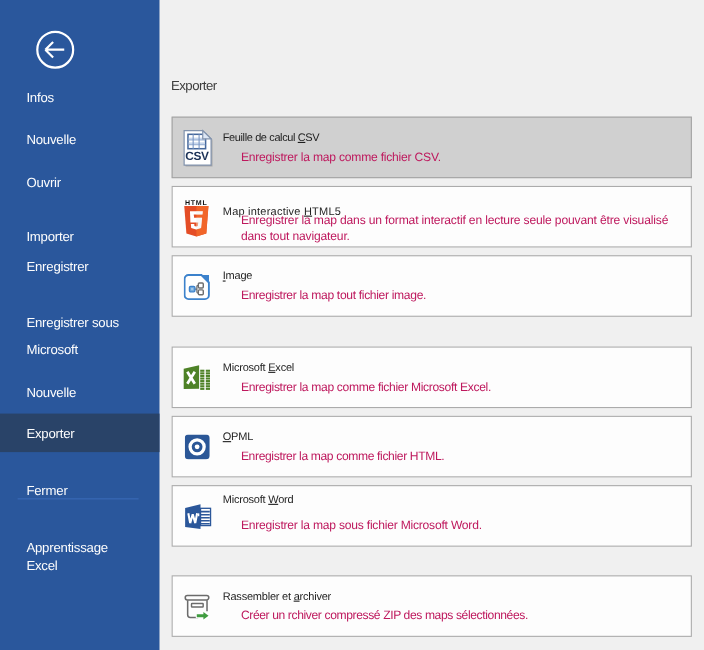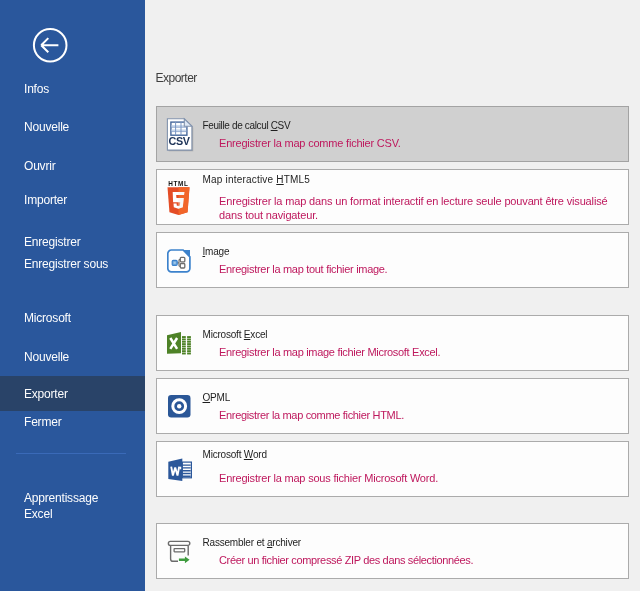--- a/index.html
+++ b/index.html
@@ -16,27 +16,27 @@
 </style></head>
 <body>
 <div class="sb"></div>
 <svg class="ic" style="left:32px;top:27px" width="37" height="37" viewBox="0 0 37 37">
   <circle cx="18.2" cy="18.2" r="16.3" fill="none" stroke="#fff" stroke-width="2"></circle>
   <path d="M9.2 18.2 H26.4 M9.2 18.2 L16.3 11.1 M9.2 18.2 L16.3 25.3" fill="none" stroke="#fff" stroke-width="2"></path>
 </svg>
 <div class="mi" style="top:70px">Infos</div>
 <div class="mi" style="top:108.3px">Nouvelle</div>
 <div class="mi" style="top:146.5px">Ouvrir</div>
-<div class="mi" style="top:181px">Importer</div>
+<div class="mi" style="top:196px">Importer</div>
 <div class="mi" style="top:222.9px">Enregistrer</div>
-<div class="mi" style="top:245px">Enregistrer sous</div>
+<div class="mi" style="top:274px">Enregistrer sous</div>
 <div class="mi" style="top:299.3px">Microsoft</div>
 <div class="mi" style="top:337.5px">Nouvelle</div>
 <div class="mi sel" style="top:376px;height:35px;line-height:36px">Exporter</div>
-<div class="mi" style="top:403px">Fermer</div>
+<div class="mi" style="top:427px">Fermer</div>
 <div class="sep"></div>
 <div class="mi" style="top:479px">Apprentissage</div>
 <div class="mi" style="top:494.8px">Excel</div>
 
 <div class="hdr">Exporter</div>
 
 <div class="box bsel" style="top:106px"></div>
 <div class="box" style="top:169px"></div>
 <div class="box" style="top:232px"></div>
 <div class="box" style="top:315px"></div>
@@ -62,21 +62,21 @@
 <div class="t" style="top:118.5px;letter-spacing:-0.35px">Feuille de calcul <u>C</u>SV</div>
 <div class="d" style="top:136px">Enregistrer la map comme fichier CSV.</div>
 
 <svg class="ic" style="left:167px;top:180px" width="24" height="36" viewBox="0 0 24 36">
   <text x="11.4" y="6.1" text-anchor="middle" font-family="Liberation Sans" font-size="6.4" font-weight="bold" fill="#111" letter-spacing="0.7">HTML</text>
   <path d="M0.5 7.2 H22.5 L20.55 32.2 L11.5 35 L2.45 32.2 Z" fill="#e44d26"></path>
   <path d="M11.5 7.2 H22.5 L20.55 32.2 L11.5 35 Z" fill="#f16529"></path>
   <path d="M5.7 12 h11.7 l-0.35 3.1 h-7.9 l0.3 2.9 h7.3 l-0.95 9.2 -4.5 1.5 -4.5-1.5 -0.3-3.6 h3.1 l0.15 1.9 1.55 0.5 1.6-0.5 0.3-3.3 h-7.1 Z" fill="#fff"></path>
   <path d="M11.4 12 h6 l-0.35 3.1 h-5.65 Z M11.4 18 h5.3 l-0.95 9.2 -4.35 1.45 Z" fill="#ebebeb" opacity="0.42"></path>
 </svg>
-<div class="t" style="top:173px;letter-spacing:0.2px">Map interactive <u>H</u>TML5</div>
+<div class="t" style="top:186px;letter-spacing:0.2px">Map interactive <u>H</u>TML5</div>
 <div class="d" style="top:193.5px;line-height:14.6px;letter-spacing:-0.15px">Enregistrer la map dans un format interactif en lecture seule pouvant être visualisé<br>dans tout navigateur.</div>
 
 <svg class="ic" style="left:167px;top:249px" width="24" height="24" viewBox="0 0 24 24">
   <path d="M0.8 4.6 a3.6,3.6 0 0 1 3.6,-3.6 H16.1 L22.9 7.8 V19.3 a3.6 3.6 0 0 1 -3.6 3.6 H4.4 a3.6 3.6 0 0 1 -3.6 -3.6 Z" fill="#fff" stroke="#3c82cc" stroke-width="1.7"></path>
   <path d="M15.9 0.9 L23 8 V0.9 Z" fill="#3c82cc"></path>
   <path d="M10.2 13.9 h1.8 M12 10.6 v6.6 M12 10.6 h1 M12 17.2 h1" stroke="#6e6e6e" stroke-width="1.1" fill="none"></path>
   <rect x="5.2" y="11.3" width="5" height="5" rx="1.1" fill="#6fa8dc" stroke="#3c82cc" stroke-width="1.2"></rect>
   <rect x="6.7" y="12.8" width="2" height="2" fill="#a5cae9"></rect>
   <rect x="13.3" y="8.3" width="4.5" height="4.5" rx="0.9" fill="#fff" stroke="#6e6e6e" stroke-width="1.3"></rect>
   <rect x="13.3" y="14.5" width="4.5" height="4.5" rx="0.9" fill="#fff" stroke="#6e6e6e" stroke-width="1.3"></rect>
@@ -100,21 +100,21 @@
       <rect x="21.1" y="14.5" width="3.8" height="1.9"></rect>
     <rect x="16" y="16.85" width="3.8" height="1.9"></rect>
       <rect x="21.1" y="16.85" width="3.8" height="1.9"></rect>
     <rect x="16" y="19.2" width="3.8" height="1.9"></rect>
       <rect x="21.1" y="19.2" width="3.8" height="1.9"></rect>
     <rect x="16" y="21.55" width="3.8" height="1.9"></rect>
       <rect x="21.1" y="21.55" width="3.8" height="1.9"></rect>
   </g>
 </svg>
 <div class="t" style="top:327.5px">Microsoft <u>E</u>xcel</div>
-<div class="d" style="top:345px;letter-spacing:-0.3px">Enregistrer la map image fichier Microsoft Excel.</div>
+<div class="d" style="top:345px;letter-spacing:-0.3px">Enregistrer la map comme fichier Microsoft Excel.</div>
 
 <svg class="ic" style="left:167.5px;top:395px" width="23" height="23" viewBox="0 0 23 23">
   <rect x="0" y="0" width="22.5" height="22.5" rx="3.2" fill="#2b5797"></rect>
   <circle cx="11.2" cy="11.2" r="6.4" fill="none" stroke="#fff" stroke-width="3"></circle>
   <circle cx="11.2" cy="11.2" r="2.2" fill="#fff"></circle>
 </svg>
 <div class="t" style="top:390.5px"><u>O</u>PML</div>
 <div class="d" style="top:408px;letter-spacing:-0.33px">Enregistrer la map comme fichier HTML.</div>
 
 <svg class="ic" style="left:167.5px;top:457.5px" width="25" height="24" viewBox="0 0 25 24">
@@ -130,13 +130,13 @@
 <div class="d" style="top:471px">Enregistrer la map sous fichier Microsoft Word.</div>
 
 <svg class="ic" style="left:166px;top:539px" width="28" height="28" viewBox="0 0 28 28">
   <rect x="2.4" y="2.4" width="21.4" height="4" rx="1.9" fill="none" stroke="#6b6b6b" stroke-width="1.4"></rect>
   <path d="M4.6 6.6 V19.9 a2.4 2.4 0 0 0 2.4 2.4 H14.2 M22.2 6.6 V16.6" fill="none" stroke="#6b6b6b" stroke-width="1.4"></path>
   <rect x="8.1" y="9.7" width="10.6" height="3.1" rx="0.5" fill="#fff" stroke="#6b6b6b" stroke-width="1.3"></rect>
   <path d="M12 20.5 h6.2 v-2.9 l6.2 4.2 -6.2 4.2 v-2.9 h-6.2 Z" fill="#fff"></path>
   <path d="M12.9 19.5 h6 v-2.1 l4.7 3.4 -4.7 3.4 v-2.1 h-6 Z" fill="#3f9c3f"></path>
 </svg>
 <div class="t" style="top:535.5px">Rassembler et <u>a</u>rchiver</div>
-<div class="d" style="top:553px;letter-spacing:-0.35px">Créer un fichier compressé ZIP des dans sélectionnées.</div>
+<div class="d" style="top:553px;letter-spacing:-0.35px">Créer un rchiver compressé ZIP des maps sélectionnées.</div>
 
 </body></html>

